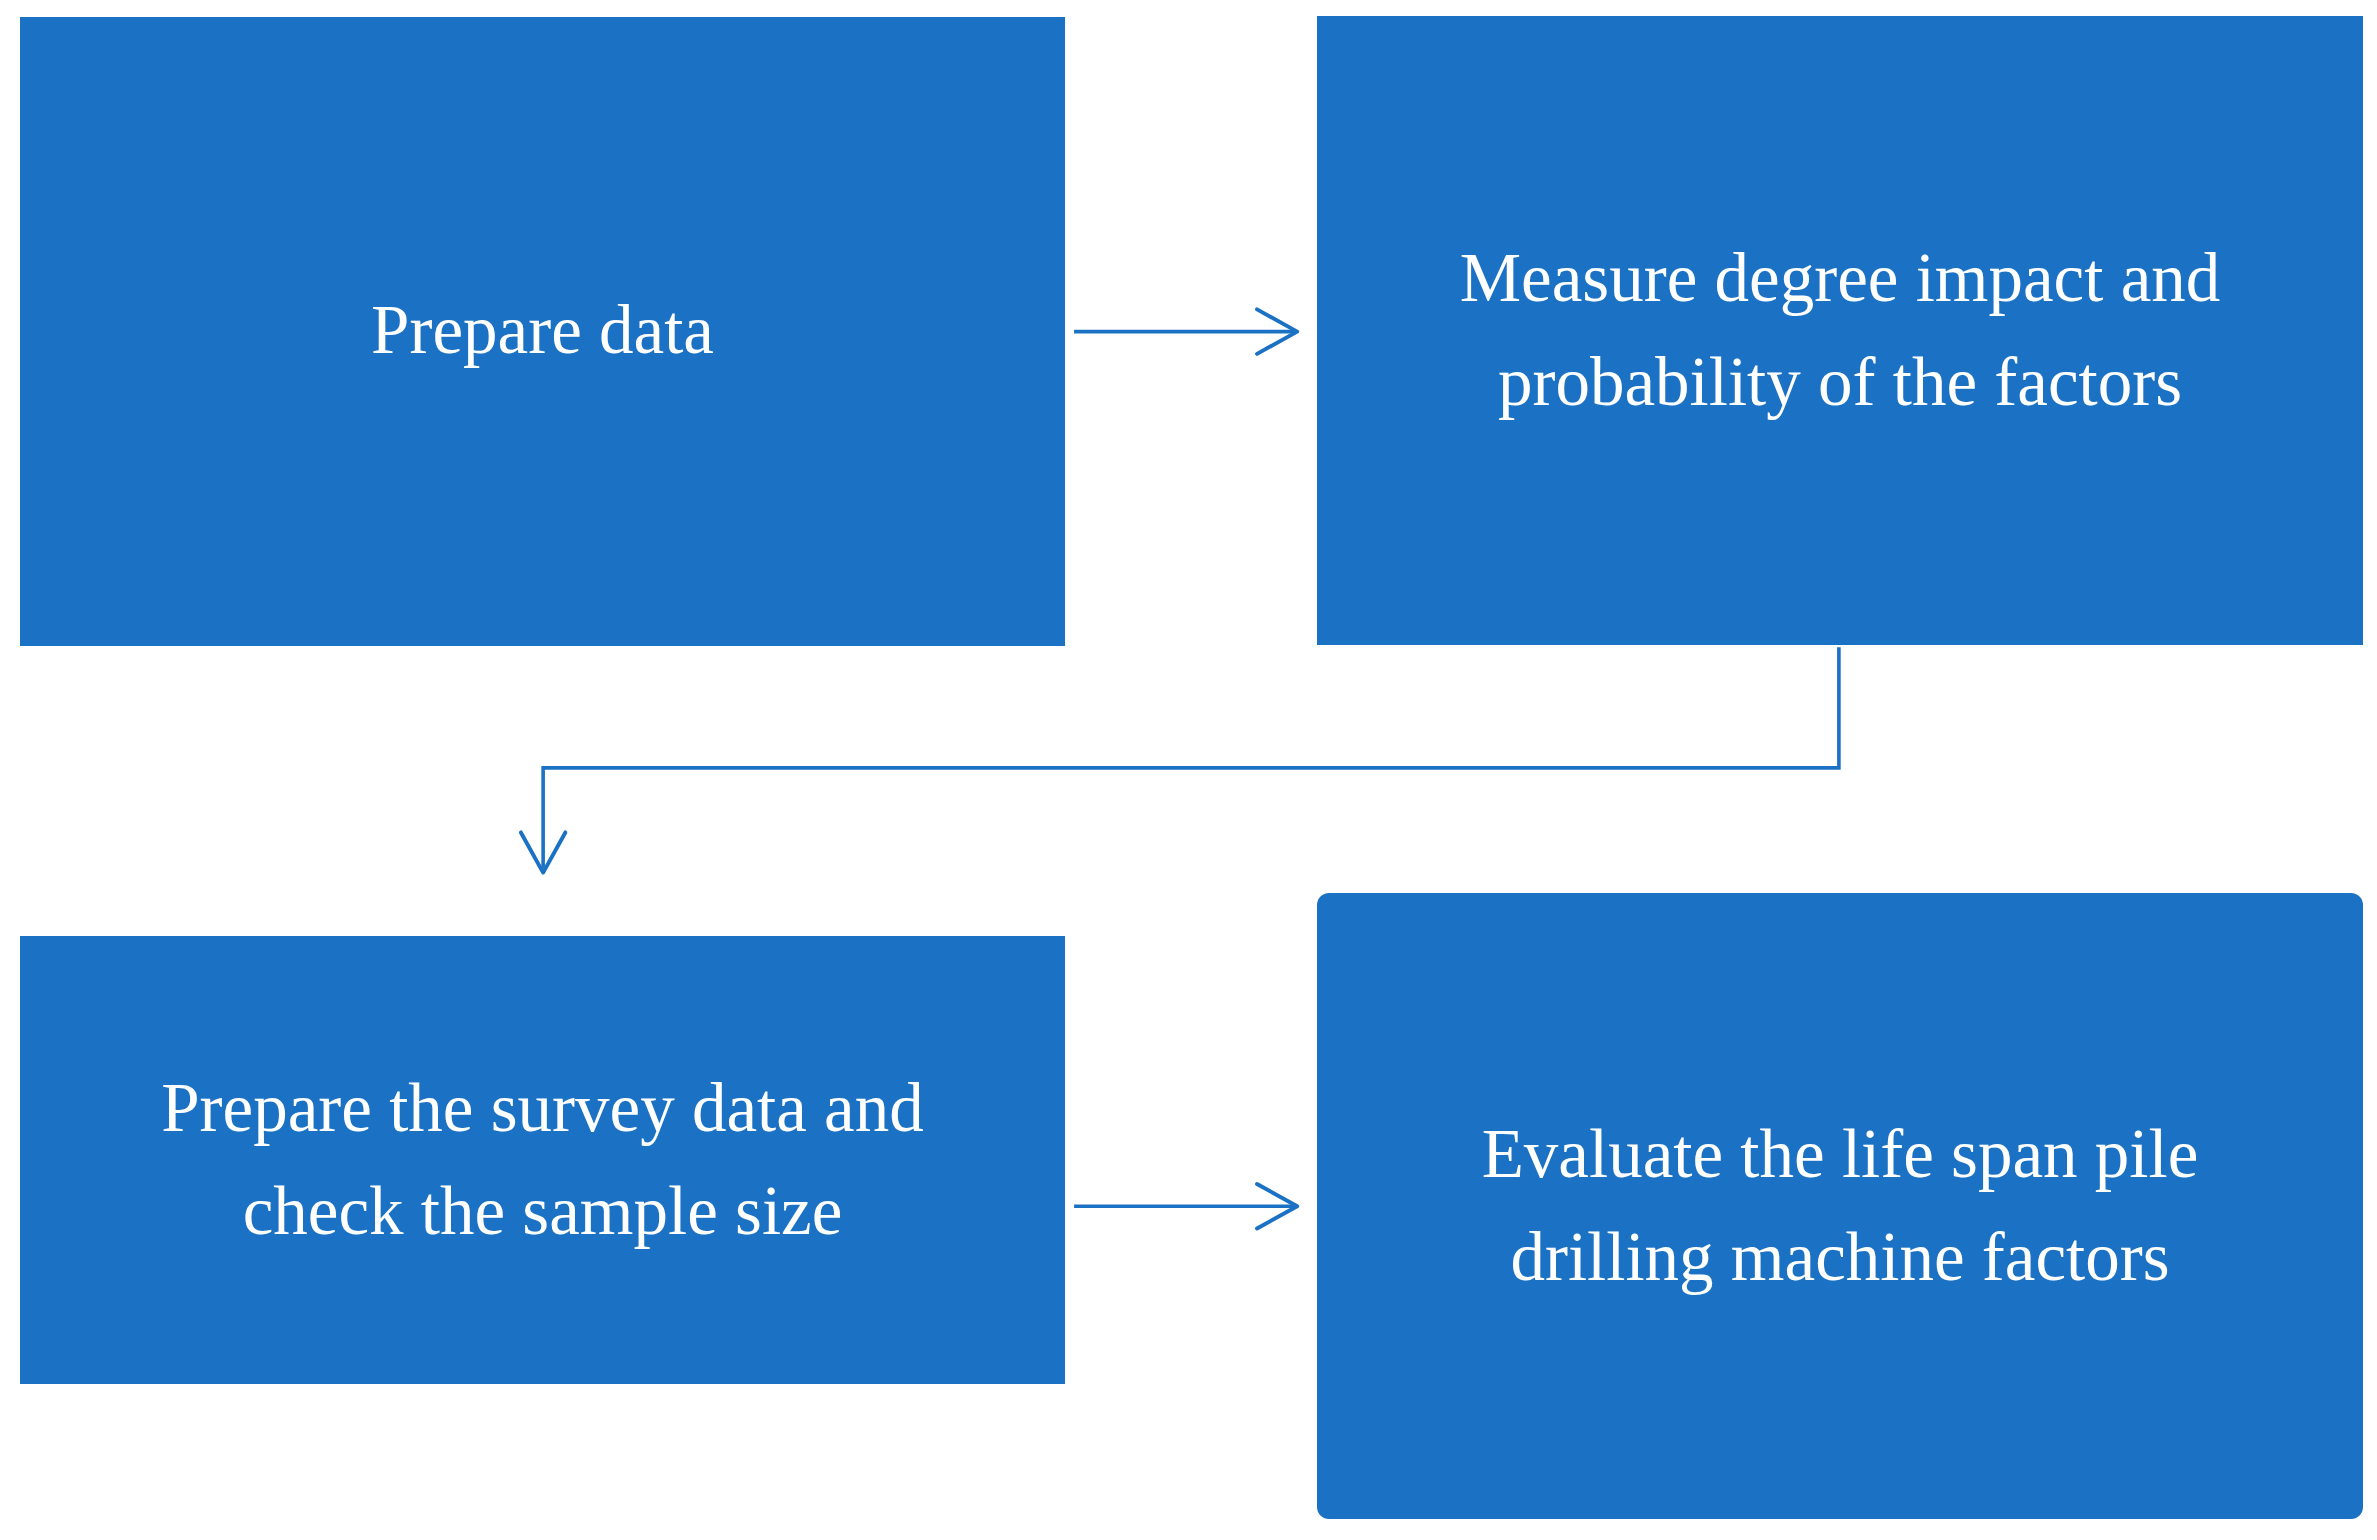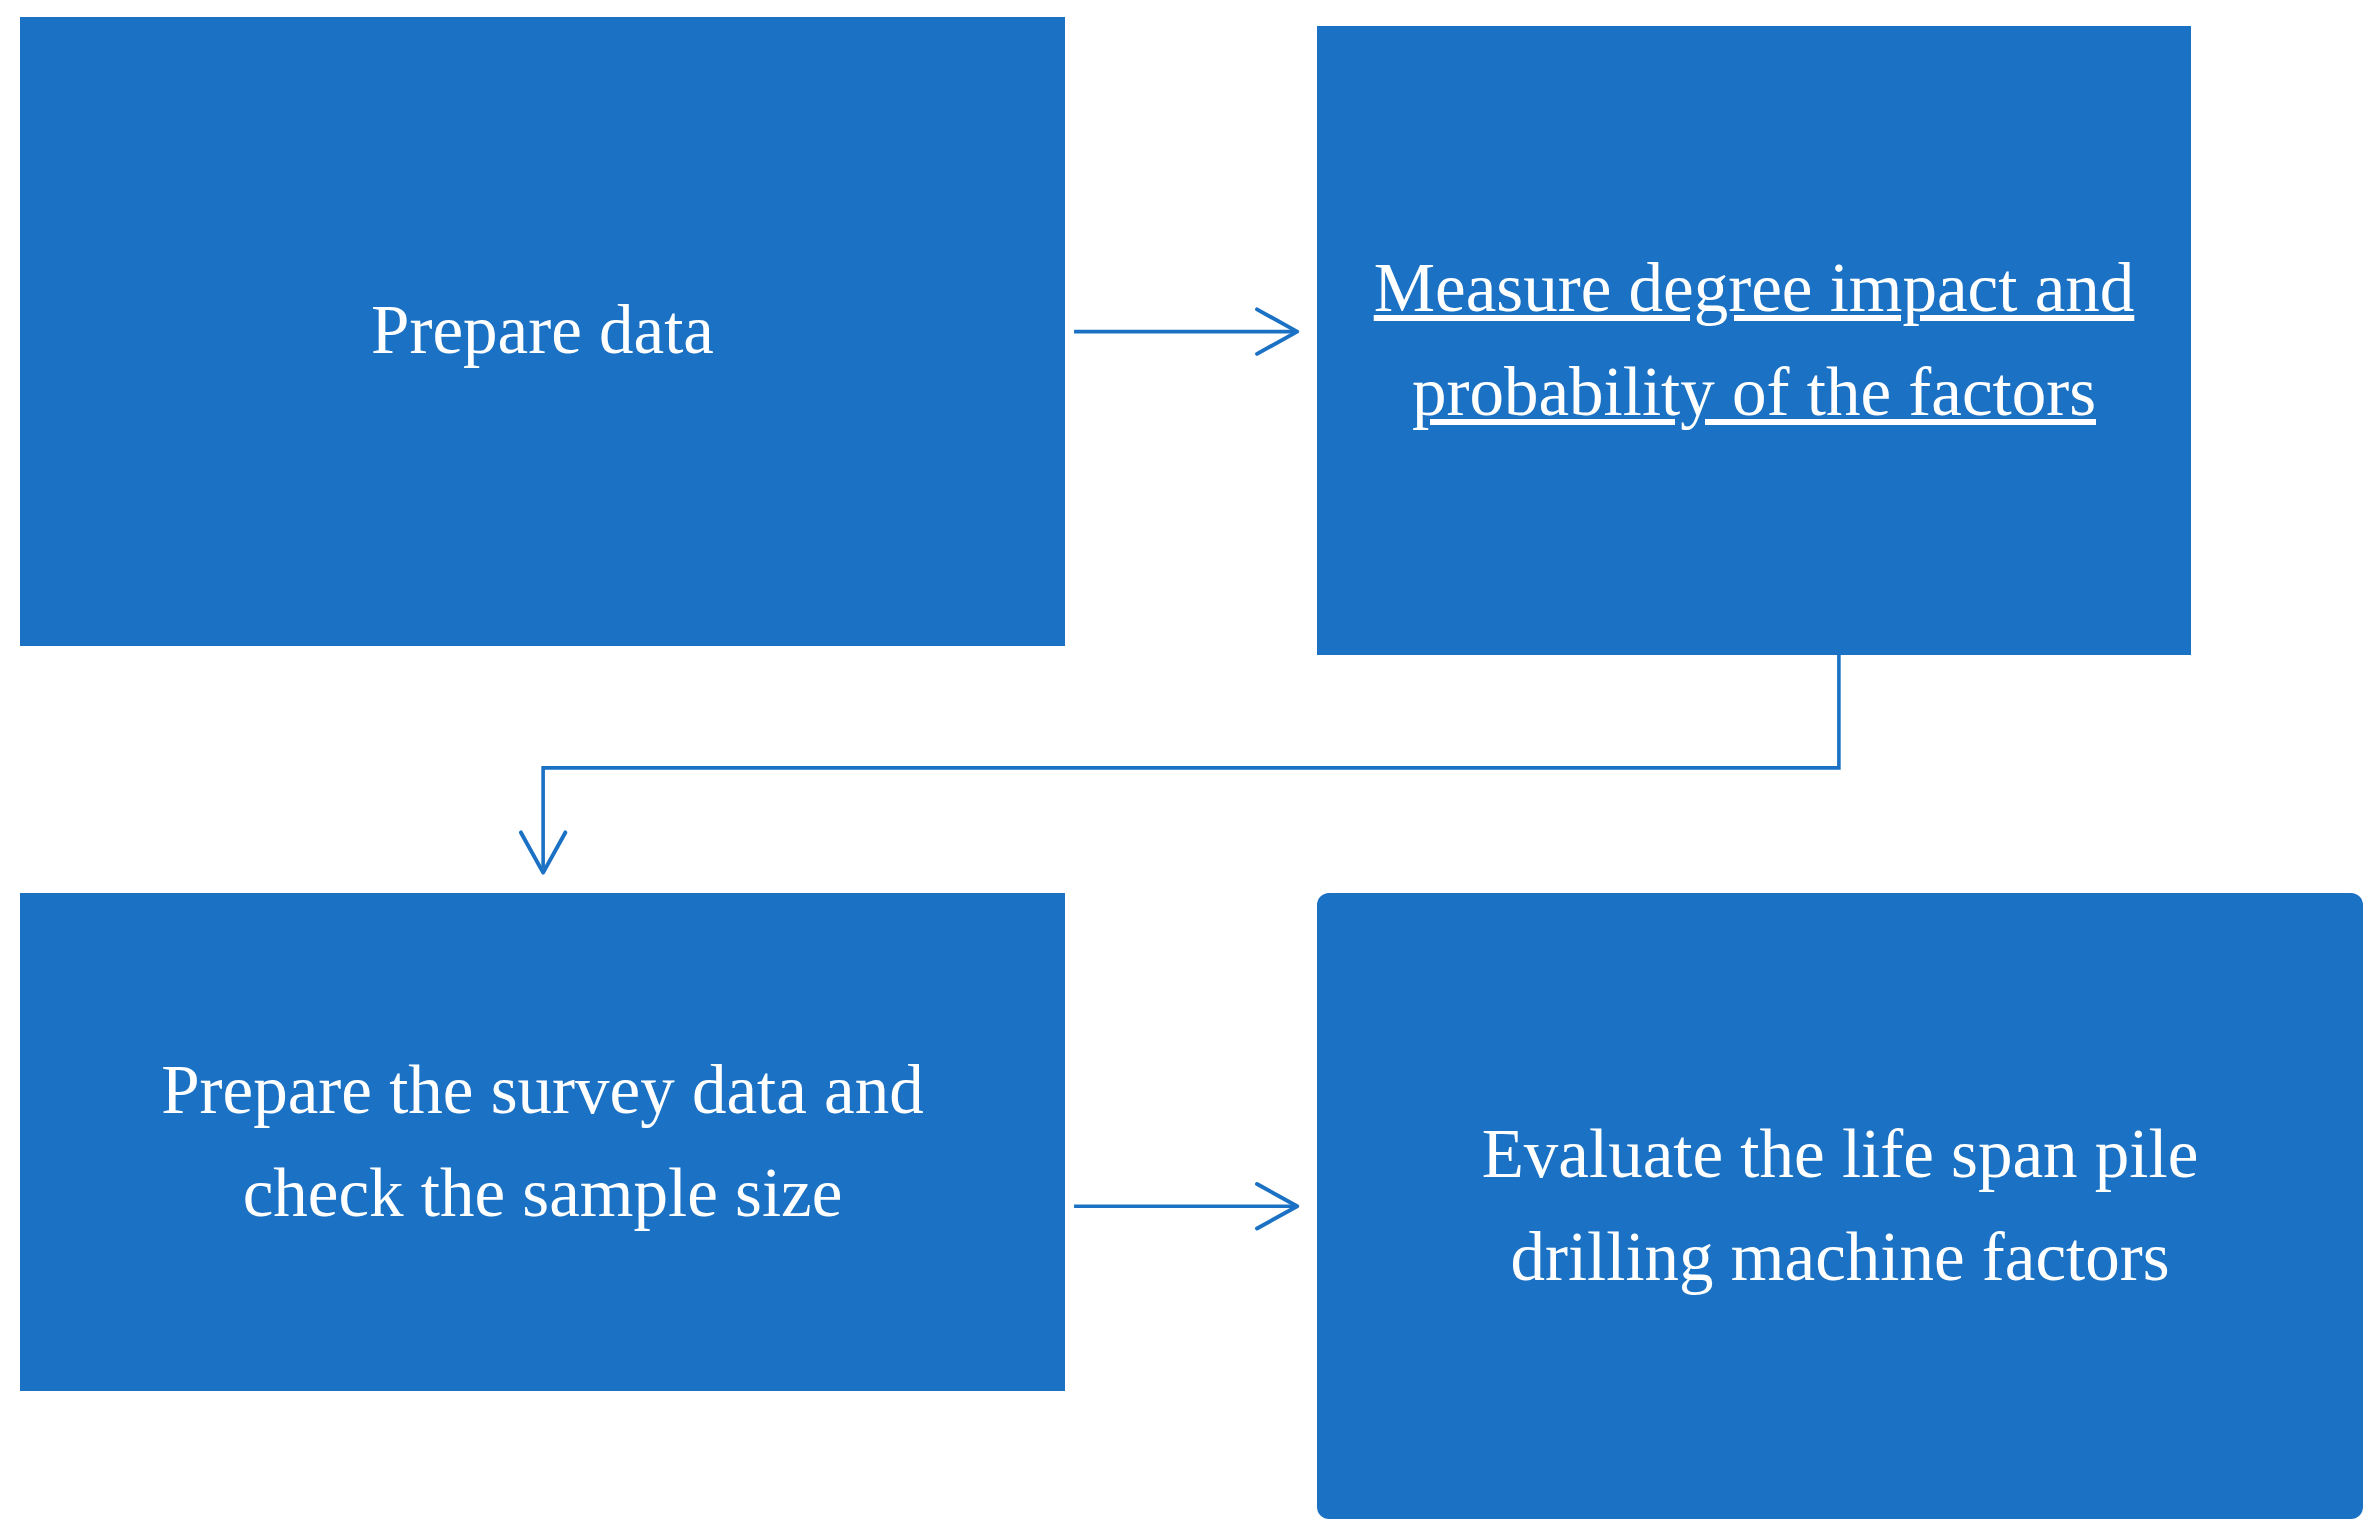--- a/index.html
+++ b/index.html
@@ -27,22 +27,22 @@
     justify-content: center;
     text-align: center;
     font-size: 69px;
     line-height: 1.5;
   }
   .flow-box .label {
     white-space: pre-line;
     padding: 0 29px;
   }
   #box-collect-data      { left: 20px;   top: 16.5px;   width: 1045px; height: 629px; }
-  #box-measure-degree    { left: 1317px; top: 26px;   width: 874px; height: 629px; text-decoration: underline; }
-  #box-prepare-survey    { left: 20px;   top: 893px; width: 1045px; height: 498px; }
+  #box-measure-degree    { left: 1317px; top: 16px;   width: 1046px; height: 629px; }
+  #box-prepare-survey    { left: 20px;   top: 936px; width: 1045px; height: 448px; }
   #box-evaluate-lifespan { left: 1317px; top: 893px; width: 1046px; height: 626px; border-radius: 12px; }
   svg.connectors {
     position: absolute;
     left: 0; top: 0;
     width: 2377px;
     height: 1540px;
     pointer-events: none;
   }
   svg.connectors * { fill: none; }
   .conn-line    { stroke-width: 5;   stroke-linecap: butt; }

